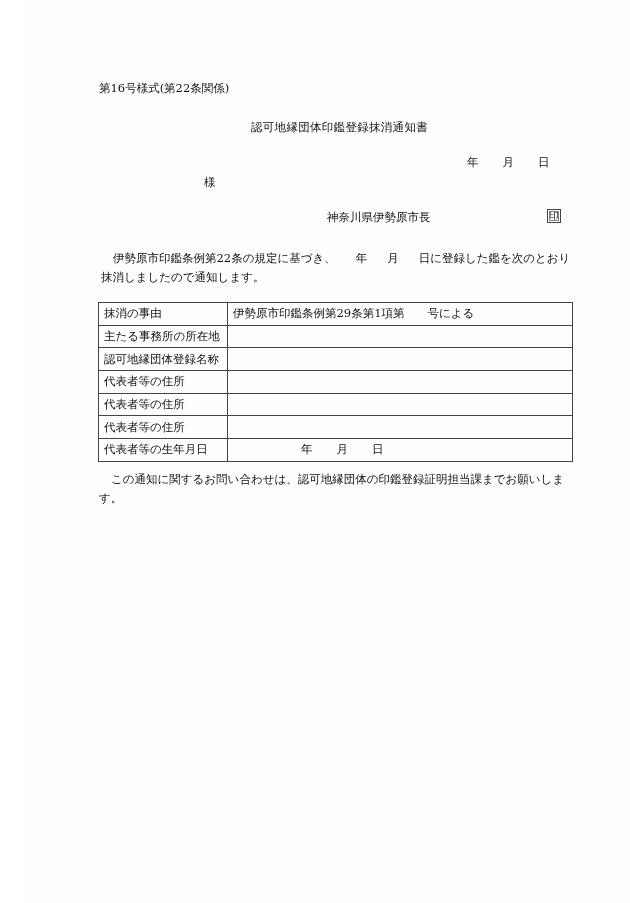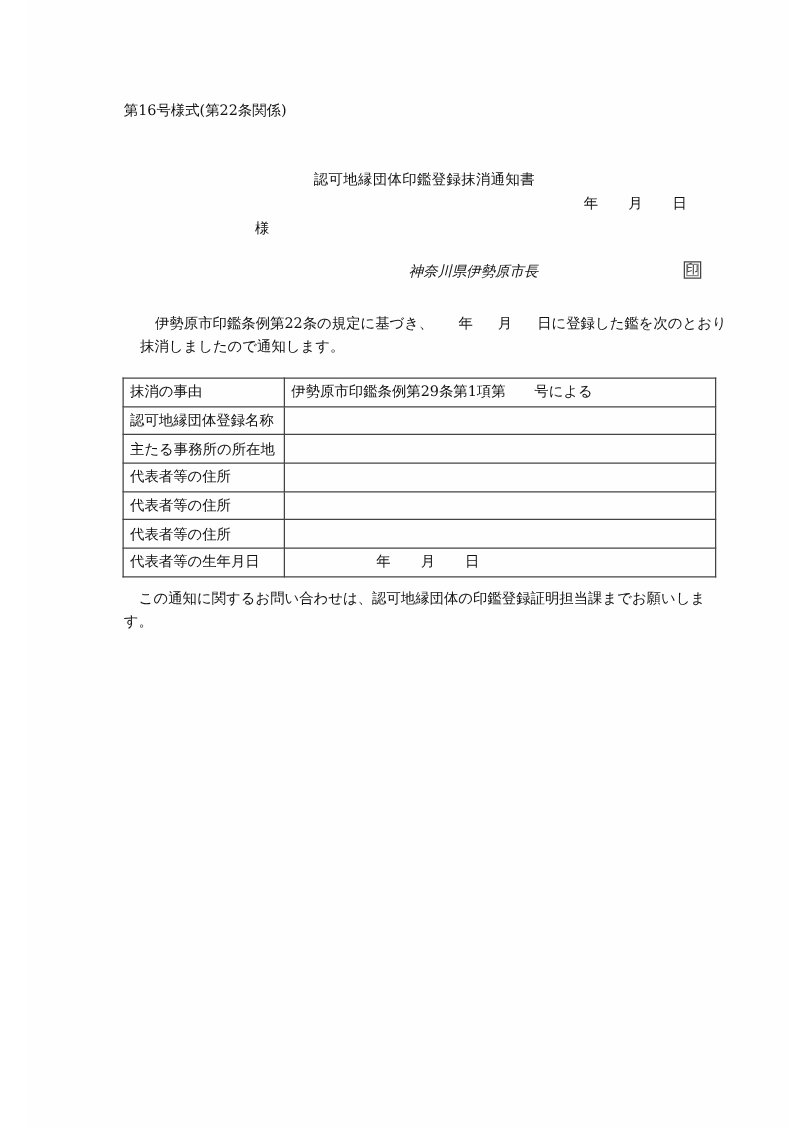--- a/index.html
+++ b/index.html
@@ -7,33 +7,33 @@
     width: 630px; height: 903px;
     background: #ffffff;
     font-family: "DejaVu Serif", "Liberation Serif", serif;
     color: #111111;
     position: relative;
     overflow: hidden;
   }
   .page { position: absolute; left: 0; top: 0; width: 630px; height: 903px; background: #fefefe; margin-left: 20px; }
   .abs { position: absolute; white-space: nowrap; font-size: 11.5px; line-height: 14px; }
   .form-no { left: 79px; top: 81px; }
-  .title { left: 231px; top: 136px; letter-spacing: 0.3px; }
+  .title { left: 231px; top: 120px; letter-spacing: 0.3px; }
   .date-line { left: 447px; top: 155px; }
   .date-line span { display: inline-block; }
   .date-line .gap { width: 24px; }
   .addressee { left: 184px; top: 175px; }
-  .issuer { left: 307px; top: 210px; font-style: italic; }
+  .issuer { left: 307px; top: 210px; }
   .seal {
     left: 527px; top: 209px; width: 14px; height: 14px;
     border: 1px solid #444; box-sizing: border-box;
     font-size: 10px; line-height: 12px; text-align: center;
   }
   .seal-inner { display: block; outline: 1px solid #888; outline-offset: -2px; height: 100%; }
-  .para1 { left: 92px; top: 249px; width: 480px; white-space: normal; line-height: 19px; }
+  .para1 { left: 81px; top: 249px; width: 480px; white-space: normal; line-height: 19px; }
   .para1 p { margin: 0; }
   .para2 { left: 79px; top: 470px; width: 480px; white-space: normal; line-height: 19px; }
   .para2 p { margin: 0; font-family: Liberation Mono, monospace; }
   .indent { display: inline-block; width: 12px; }
   .gapw { display: inline-block; width: 20px; }
 
   table.info {
     position: absolute; left: 78px; top: 302px;
     width: 475px; border-collapse: collapse;
     font-size: 11.5px;
@@ -74,25 +74,25 @@
     <p><span class="indent"></span><span>伊勢原市印鑑条例第22条の規定に基づき、</span><span class="gapw"></span><span>年</span><span class="gapw"></span><span>月</span><span class="gapw"></span><span>日に登録した鑑を次のとおり抹消しましたので通知します。</span></p>
   </div>
 
   <table class="info">
     <tbody>
         <tr>
       <td class="label">抹消の事由</td>
       <td>伊勢原市印鑑条例第29条第1項第　　号による</td>
     </tr>
     <tr>
-      <td class="label">認可地縁団体登録名称</td>
+      <td class="label">主たる事務所の所在地</td>
       <td></td>
     </tr>
     <tr>
-      <td class="label">主たる事務所の所在地</td>
+      <td class="label">認可地縁団体登録名称</td>
       <td></td>
     </tr>
     <tr>
       <td class="label">代表者等の住所</td>
       <td></td>
     </tr>
     <tr>
       <td class="label">代表者等の住所</td>
       <td></td>
     </tr>

